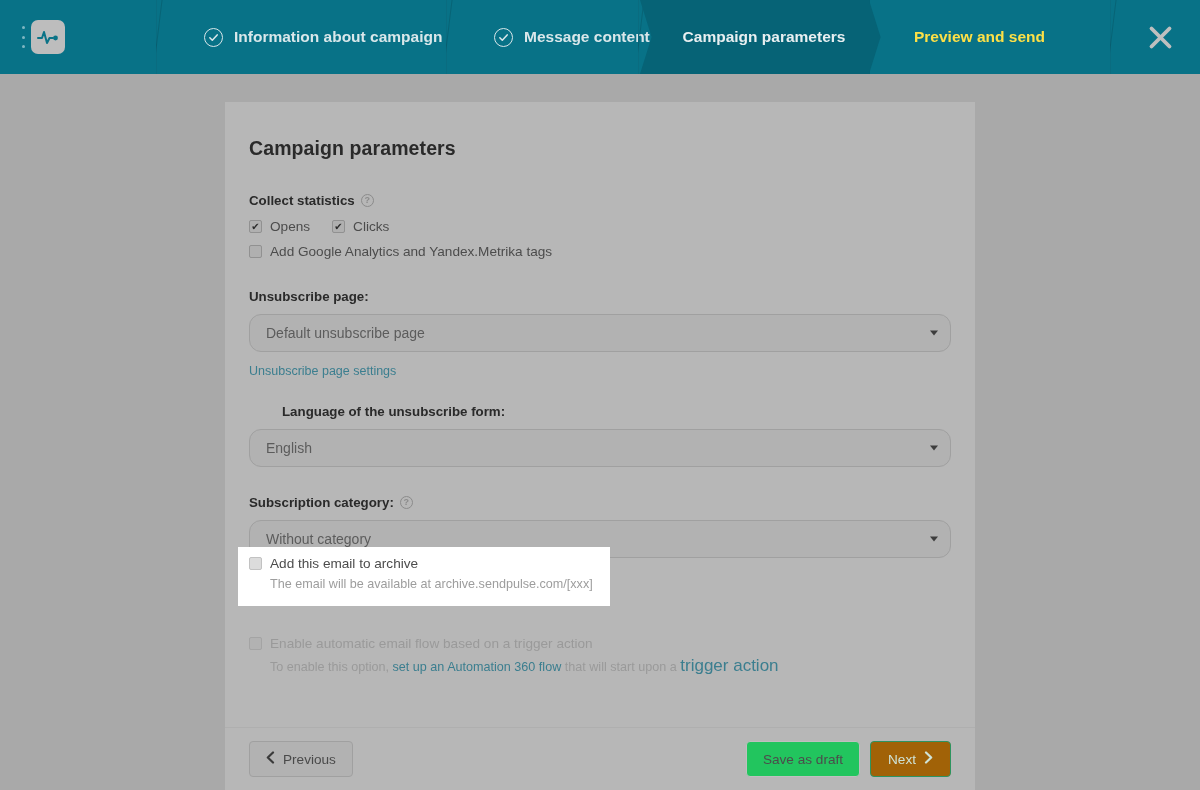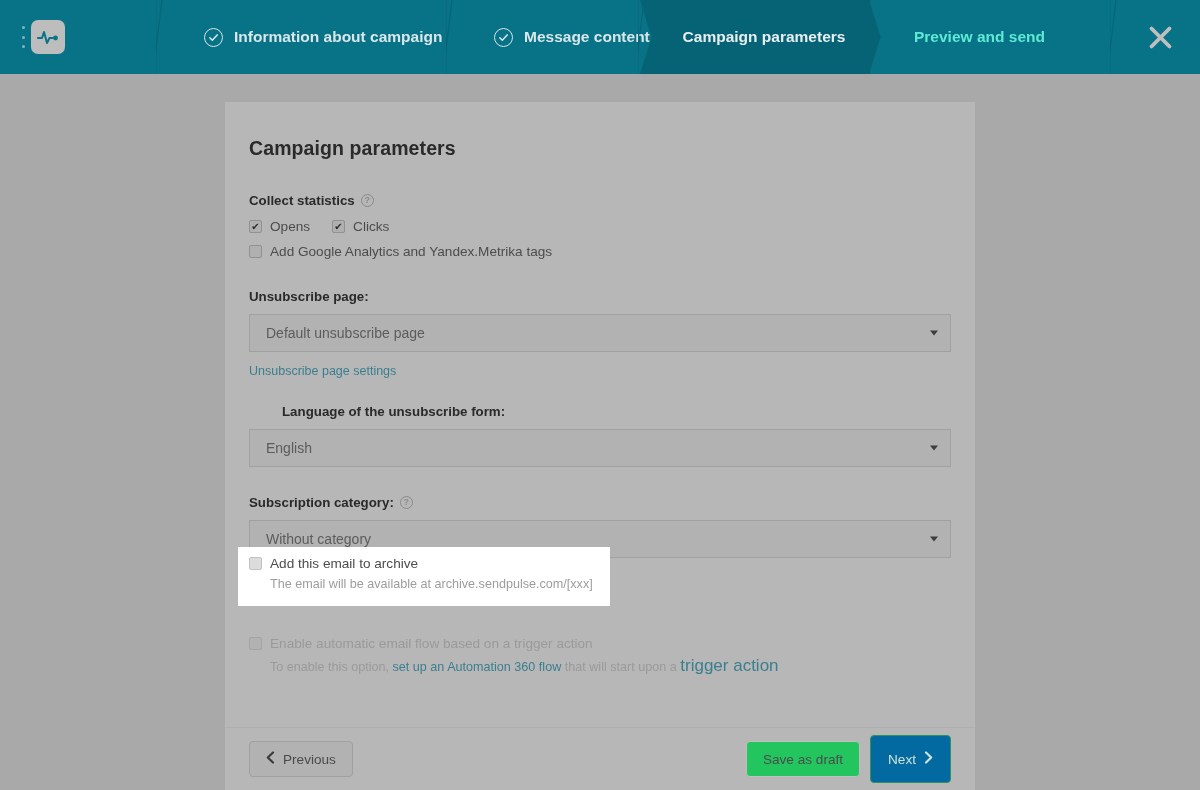--- a/index.html
+++ b/index.html
@@ -34,21 +34,21 @@
   }
 
   .tabs {
     position: absolute; left: 138px; top: 0; height: 74px;
     width: 1062px;
   }
   .tab {
     position: absolute; top: 0; height: 74px;
     display: flex; align-items: center; gap: 11px;
     font-size: 15.5px; font-weight: bold;
-    color: #5eead4;
+    color: #fde047;
     padding: 0 26px;
     white-space: nowrap;
   }
   .tab.done { color: #d9e7ea; }
   .tab.active {
     color: #e8eff1;
     background: #066376;
   }
   .tab.active::before {
     content: ""; position: absolute; left: -18px; top: 0;
@@ -119,21 +119,21 @@
   .cb.on::after { content: "\2714"; font-size: 10px; color: #2c2c2c; }
   .cb.disabled { background: #b2b2b2; border-color: #a4a4a4; }
   .cb-text { font-size: 13.6px; color: #4c4c4c; }
   .cb-text.muted { color: #9a9a9a; }
 
   .select {
     position: relative;
     width: 702px; height: 38px;
     background: #b2b2b2;
     border: 1px solid #a0a0a0;
-    border-radius: 0;
+    border-radius: 12px;
     display: flex; align-items: center;
     padding: 0 16px;
     font-size: 14px; color: #5c5c5c;
   }
   .caret {
     position: absolute; right: 12px; top: 50%; transform: translateY(-50%);
     width: 0; height: 0;
     border-left: 4px solid transparent;
     border-right: 4px solid transparent;
     border-top: 5px solid #3d3d3d;
@@ -172,22 +172,22 @@
     height: 36px; padding: 0 16px;
     background: #b2b2b2; border: 1px solid #a0a0a0;
     color: #4a4a4a;
   }
   .btn-draft {
     height: 36px; padding: 0 16px;
     background: #22c55e; border: 1px solid #bfbfbf;
     color: #4c4c4c;
   }
   .btn-next {
-    height: 48px; padding: 0 17px;
-    background: #0369a1; border: 1px solid #2d9460;
+    height: 36px; padding: 0 17px;
+    background: #a16207; border: 1px solid #2d9460;
     color: #cfe3d7; font-weight: normal;
   }
   .spacer { flex: 1; }
   .gap10 { width: 10px; }
 </style>
 </head>
 <body>
 
 <div class="topbar">
 

